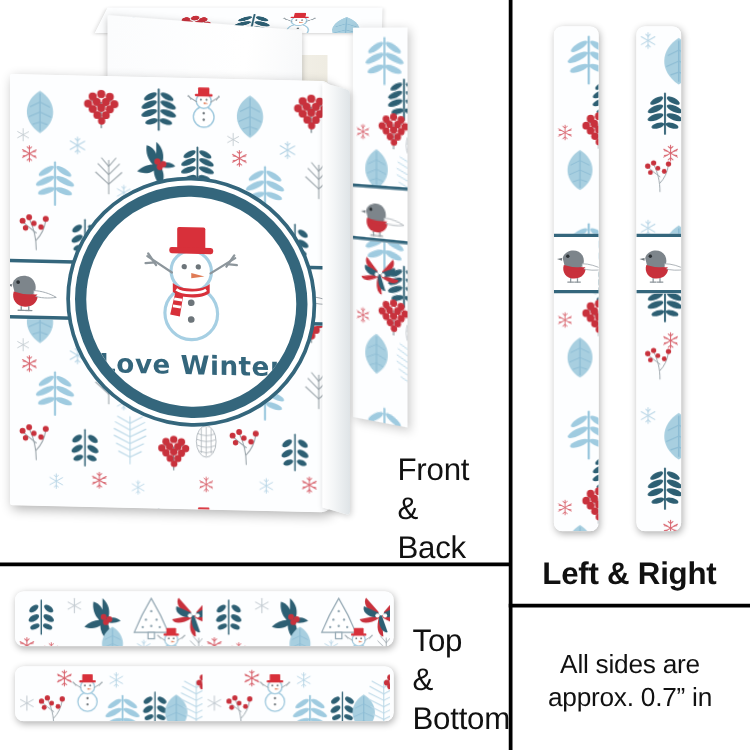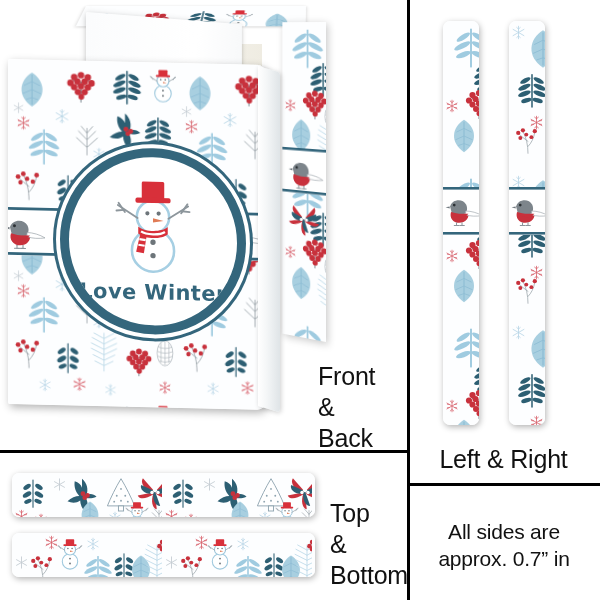--- a/index.html
+++ b/index.html
@@ -23,21 +23,21 @@
     position:absolute;
     color:#111;
     font-size:25px;
     line-height:31px;
     font-family:"Liberation Sans", sans-serif;
     white-space:pre-line;
     letter-spacing:-0.2px;
   }
   #cap-front-back{left:318px;top:361px;text-align:left;width:80px;}
   #cap-top-bottom{left:330px;top:498px;text-align:left;width:76px;}
-  #cap-left-right{left:407px;top:444px;width:193px;text-align:center;font-size:25px;}
+  #cap-left-right{left:407px;top:444px;width:193px;text-align:center;font-size:25px;font-weight:bold;}
   #cap-note{left:413px;top:518px;width:182px;text-align:center;font-size:21px;line-height:27px;}
 
   
   svg.patt{display:block;width:100%;height:100%;}
 
   
   #binder-wrap{position:absolute;left:0;top:0;width:407px;height:450px;}
 
   
   #back-cover{

